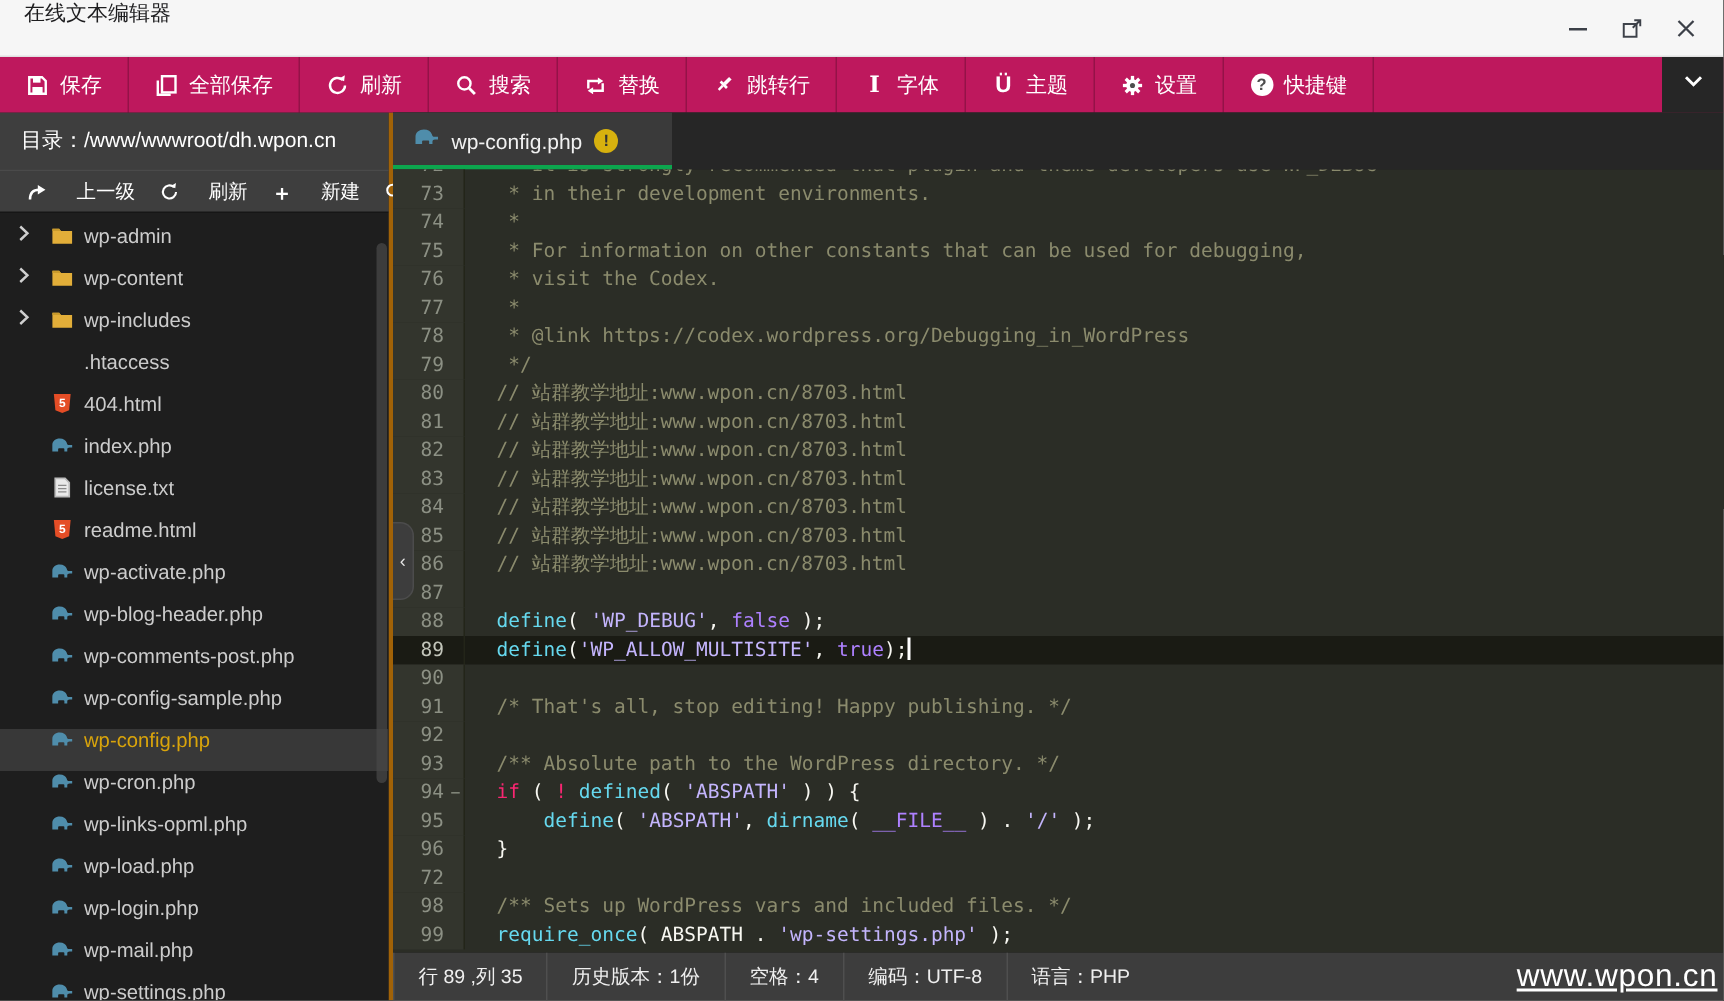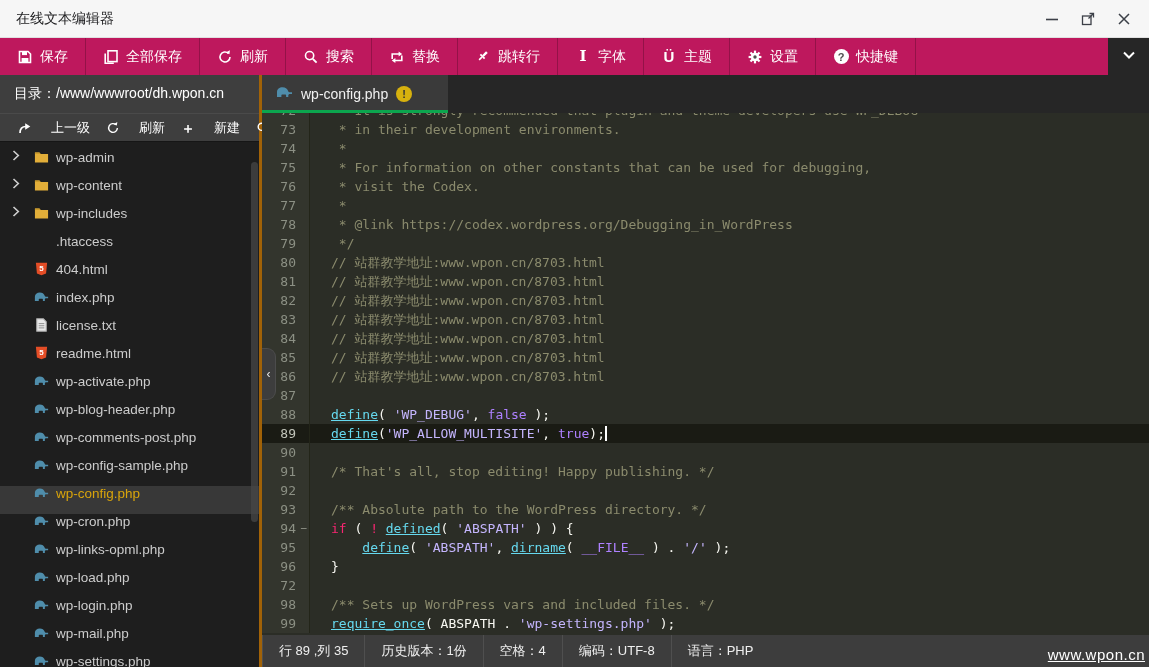--- a/index.html
+++ b/index.html
@@ -2,21 +2,21 @@
 <html><head>
 <meta charset="utf-8">
 <style>
   * { margin:0; padding:0; box-sizing:border-box; }
   html,body { background:#888; }
   body { font-family:"Liberation Sans","DejaVu Sans",sans-serif; }
   .window{ position:relative; width:1149px; height:667px; background:#1e1e1e; overflow:hidden; }
 
   
   .titlebar{ height:38px; background:#f6f6f6; border-bottom:1px solid #e0e0e0;
-    display:flex; align-items:center; padding:12px 16px; }
+    display:flex; padding:0 16px; }
   .title-text{ font-size:14px; color:#1d1d1f; }
   .win-controls{ margin-left:auto; display:flex; align-items:center; gap:18px; }
   .win-btn{ width:18px; height:18px; display:flex; align-items:center; justify-content:center; cursor:default; }
 
   
   .toolbar{ height:37px; background:#be185d; display:flex; align-items:stretch; position:relative; }
   .tb-btn{ display:flex; align-items:center; gap:7px; padding:0 17px; color:#fff; font-size:14px;
     border-right:1px solid rgba(0,0,0,.22); cursor:default; white-space:nowrap; }
   .tb-ic{ display:inline-flex; width:16px; height:16px; align-items:center; justify-content:center; }
   .tb-ic svg{ width:16px; height:16px; }
@@ -65,37 +65,37 @@
   .code-row{ display:flex; height:19px; line-height:19px; font-family:"DejaVu Sans Mono","Liberation Mono",monospace; font-size:13px;gap:13px; }
   .gutter{ width:48px; flex:none; background:#33352d; border-right:1px solid #232519; color:#8c9084;
     text-align:right; padding-right:13px; position:relative; }
   .fold{ position:absolute; right:2px; top:0; color:#8c9084; font-size:11px; }
   .code-text{ padding-left:8px; white-space:pre; color:#f8f8f2; }
   .code-row.active{ background:#1a1b14; }
   .code-row.active .gutter{ background:#1a1b14; color:#c2c5ba; }
   .tok-comment{ color:#8b8b6d; }
   .tok-string{ color:#c4b5fd; }
   .tok-keyword{ color:#f92672; }
-  .tok-func{ color:#66d9ef;text-decoration:underline; }
+  .tok-func{ color:#66d9ef; }
   .tok-const{ color:#ae81ff; }
   .tok-plain{ color:#f8f8f2; }
   .cursor{ display:inline-block; width:2px; height:15px; background:#ffffff; vertical-align:-3px; }
 
   .collapse-handle{ position:absolute; left:0; top:235px; width:14px; height:52px; background:#3d3d3d;
     border:1px solid #4c4c4c; border-left:none; border-radius:0 9px 9px 0; color:#e8e8e8;
     display:flex; align-items:center; justify-content:center; font-size:12px; z-index:5; cursor:default; }
 
   
   .statusbar{ height:32px; background:#3d3d3d; display:flex; align-items:center; color:#efefef;
     font-size:13px; white-space:nowrap; }
   .sb-item{ padding:0 16px; }
   .sb-file{ flex:1; overflow:hidden; text-overflow:ellipsis; }
   .sb-sep{ width:1px; height:32px; background:#4f4f4f; flex:none; }
 
-  .watermark{ position:absolute; right:4px; bottom:4px; color:#ffffff; font-size:15px;
+  .watermark{ position:absolute; right:4px; bottom:4px; color:#ffffff; font-size:21px;
     text-decoration:underline; z-index:9; letter-spacing:.5px; }
 </style>
 </head>
 <body>
 
 <div class="window">
 
   <div class="titlebar">
     <span class="title-text">在线文本编辑器</span>
     <div class="win-controls">

